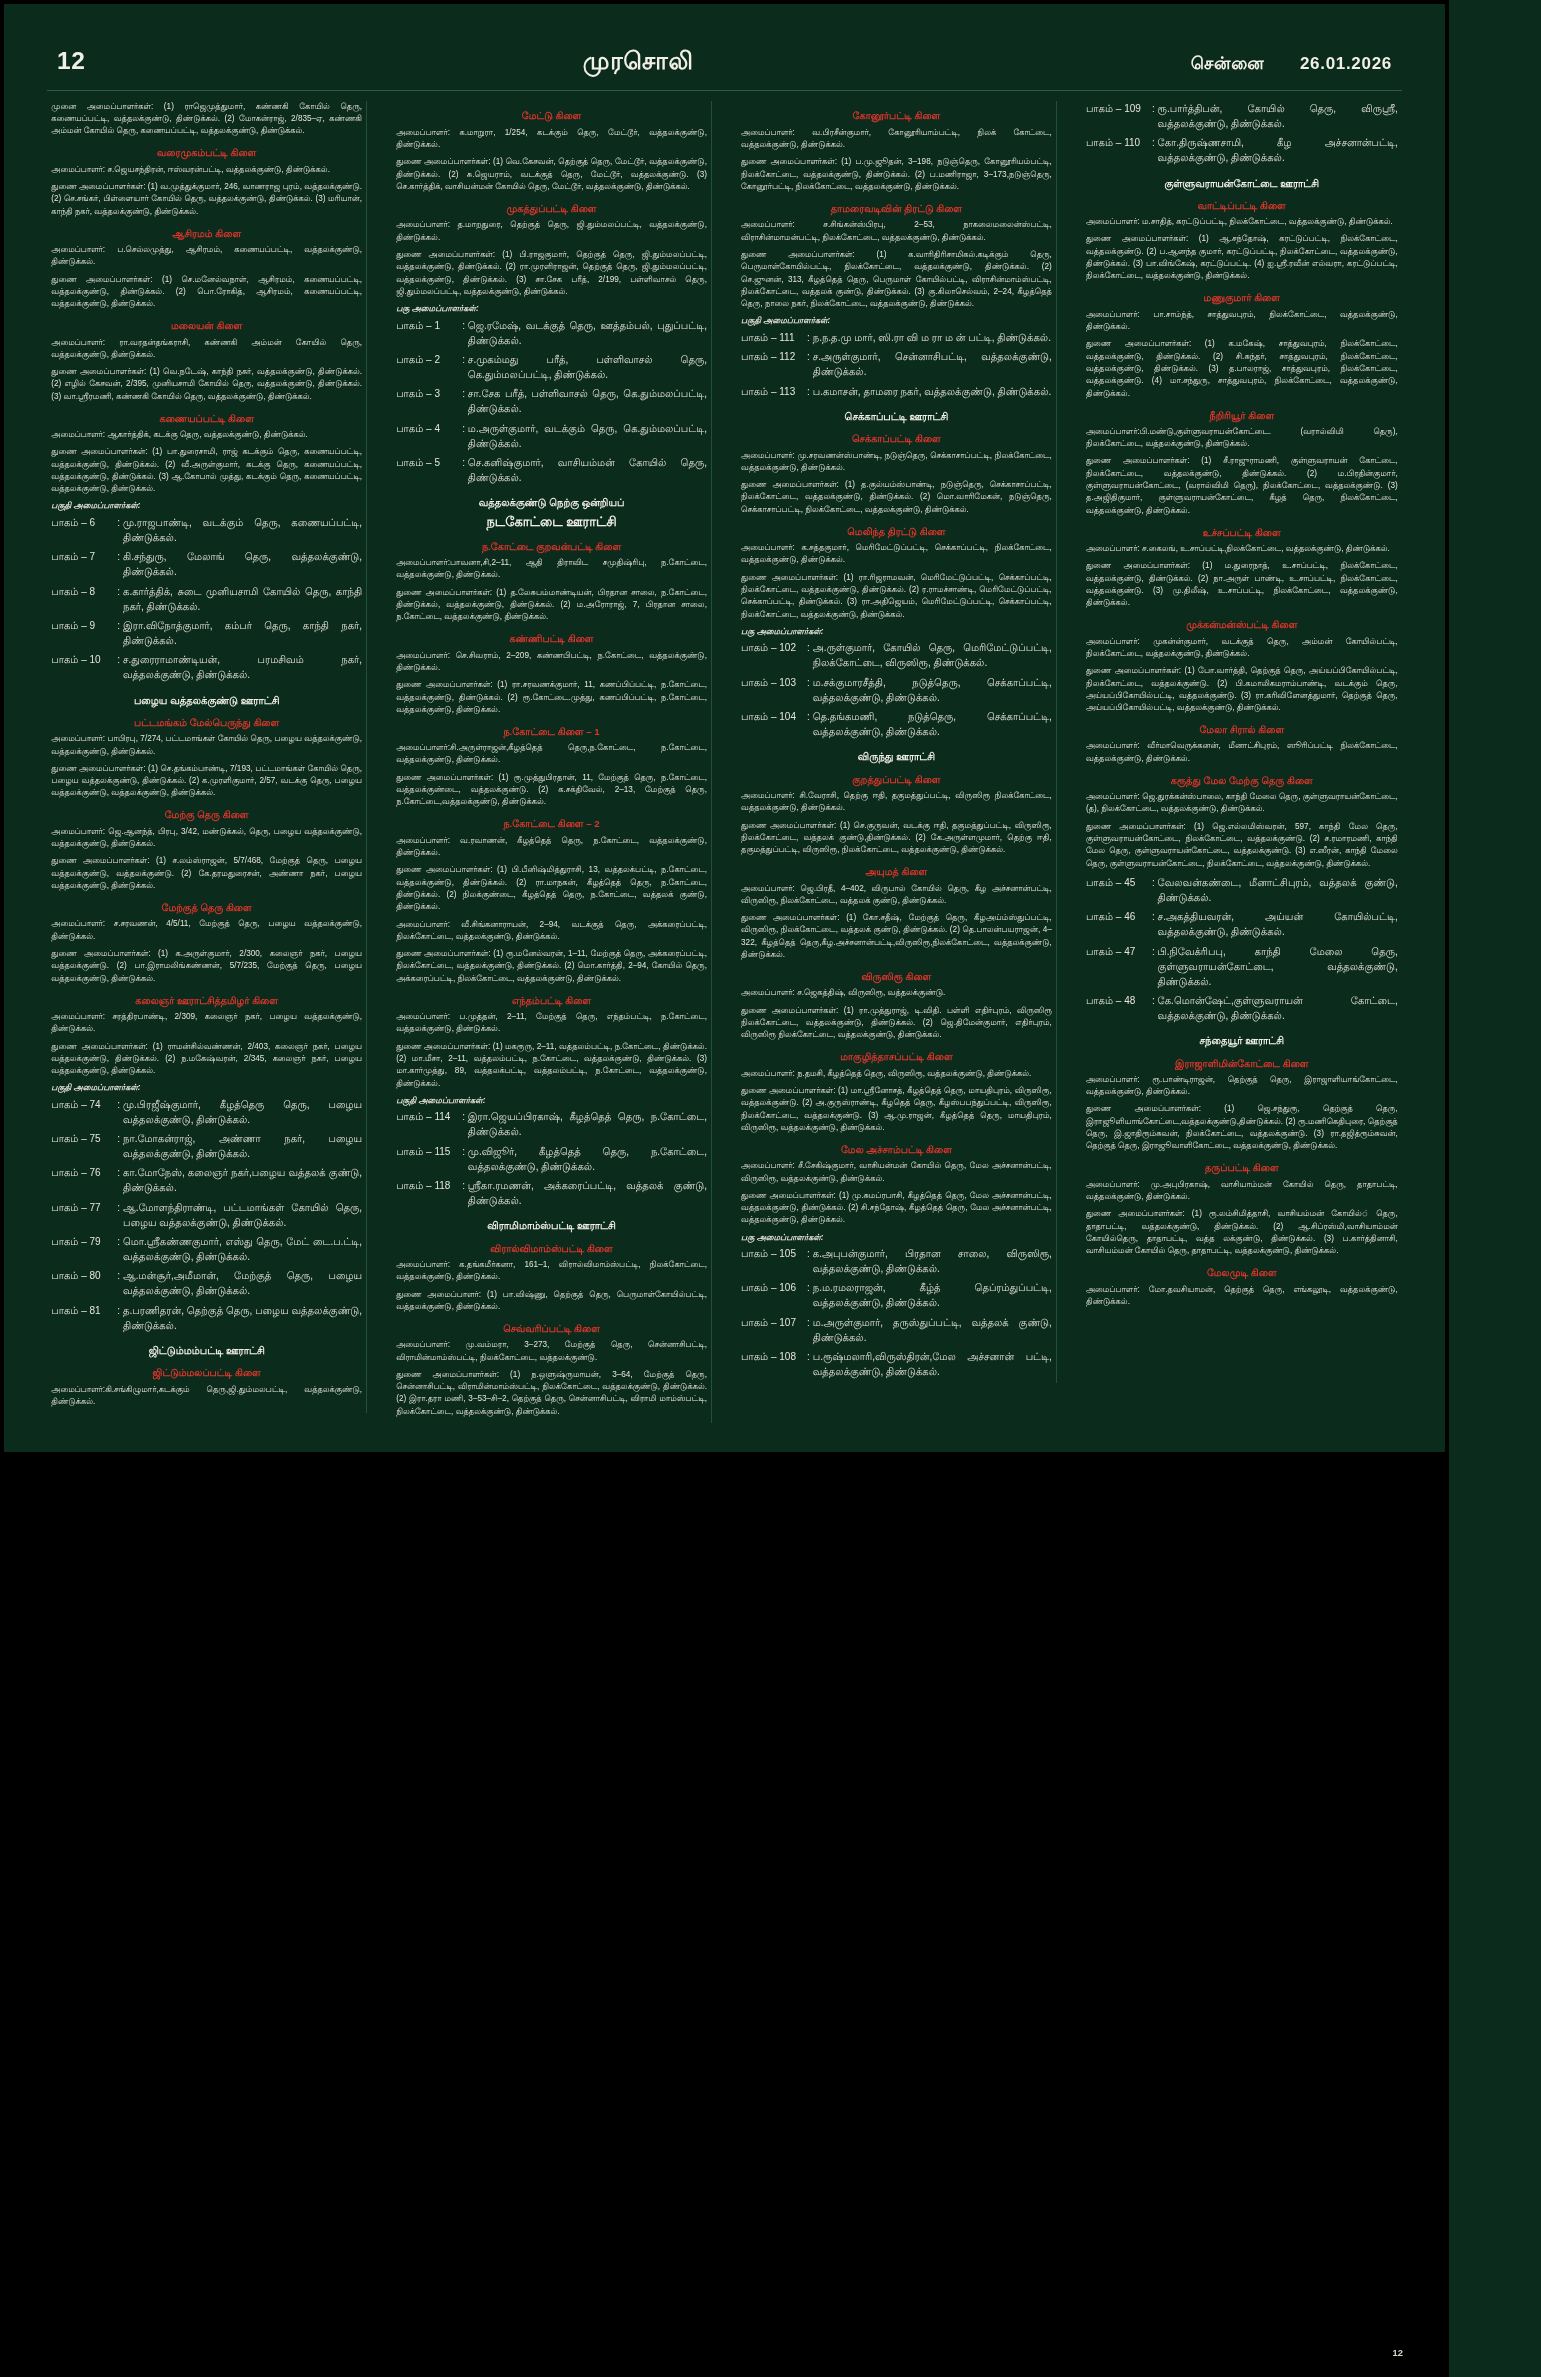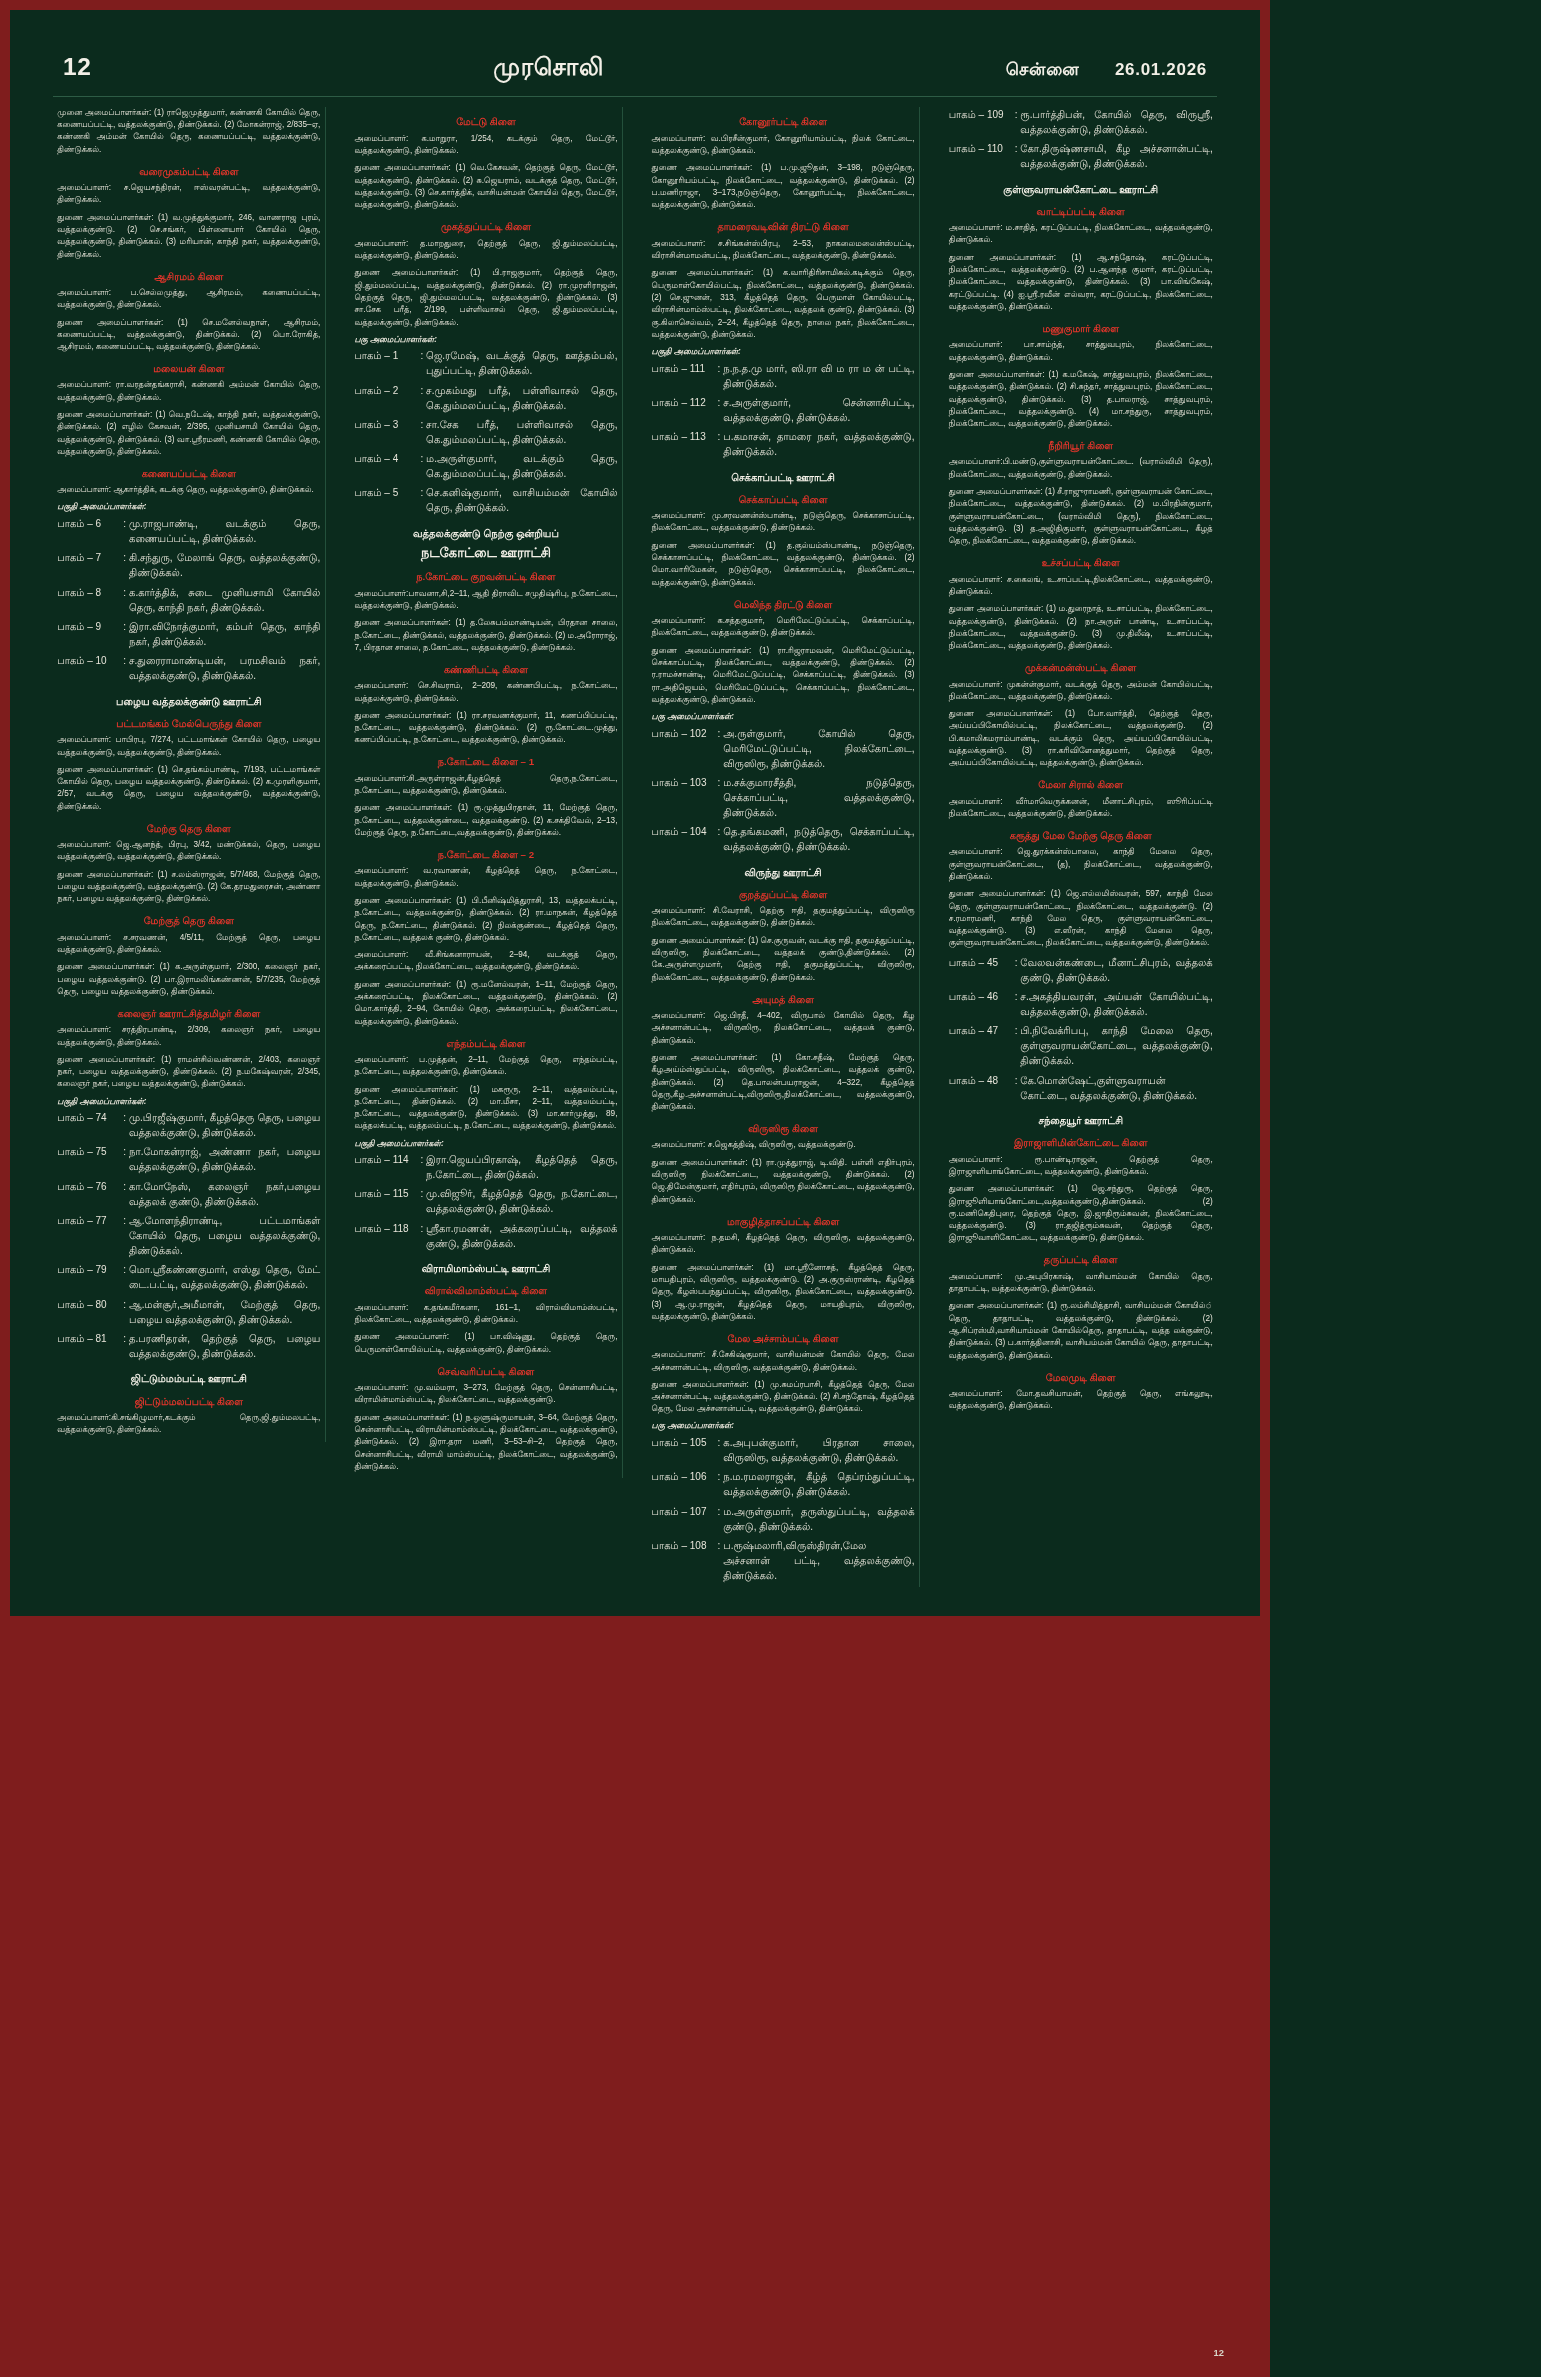--- a/index.html
+++ b/index.html
@@ -5,24 +5,24 @@
   * { box-sizing: border-box; }
   html, body { margin:0; padding:0; }
   body {
     width: 1541px;
     min-height: 2377px;
     background: #0b2b1d;
     font-family: "Liberation Sans", sans-serif;
     color: #111;
   }
   .page {
-    width: 1270px;
+    width: 1449px;
     min-height: 2377px;
-    background: #7f1d1d;
-    padding: 10px;
+    background: #000000;
+    padding: 4px;
     position: relative;
   }
   .sheet {
     background: #0b2b1d;
     padding: 39px 43px 29px 43px;
   }
   
   .masthead {
     display: flex;
     align-items: baseline;
@@ -130,20 +130,21 @@
           <p class="body">அமைப்பாளர்: ச.ஜெயசந்திரன், ஈஸ்வரன்பட்டி, வத்தலக்குண்டு, திண்டுக்கல்.</p>
           <p class="body">துணை அமைப்பாளர்கள்: (1) வ.முத்துக்குமார், 246, வாணராஜ புரம், வத்தலக்குண்டு. (2) செ.சங்கர், பிள்ளையார் கோயில் தெரு, வத்தலக்குண்டு, திண்டுக்கல். (3) மரியான், காந்தி நகர், வத்தலக்குண்டு, திண்டுக்கல்.</p>
           <div class="hd-red">ஆசிரமம் கிளை</div>
           <p class="body">அமைப்பாளர்: ப.செல்லமுத்து, ஆசிரமம், கணையப்பட்டி, வத்தலக்குண்டு, திண்டுக்கல்.</p>
           <p class="body">துணை அமைப்பாளர்கள்: (1) செ.மனேல்வநாள், ஆசிரமம், கணையப்பட்டி, வத்தலக்குண்டு, திண்டுக்கல். (2) பொ.ரோகித், ஆசிரமம், கணையப்பட்டி, வத்தலக்குண்டு, திண்டுக்கல்.</p>
           <div class="hd-red">மலையன் கிளை</div>
           <p class="body">அமைப்பாளர்: ரா.வரதன்தங்கராசி, கண்ணகி அம்மன் கோயில் தெரு, வத்தலக்குண்டு, திண்டுக்கல்.</p>
           <p class="body">துணை அமைப்பாளர்கள்: (1) வெ.நடேஷ், காந்தி நகர், வத்தலக்குண்டு, திண்டுக்கல். (2) எழில் கேசவன், 2/395, முனியசாமி கோயில் தெரு, வத்தலக்குண்டு, திண்டுக்கல். (3) வா.ஸ்ரீரமணி, கண்ணகி கோயில் தெரு, வத்தலக்குண்டு, திண்டுக்கல்.</p>
           <div class="hd-red">கணையப்பட்டி கிளை</div>
           <p class="body">அமைப்பாளர்: ஆகார்த்திக், கடக்கு தெரு, வத்தலக்குண்டு, திண்டுக்கல்.</p>
+          <p class="body">துணை அமைப்பாளர்கள்: (1) பா.துரைசாமி, ராஜ் கடக்கும் தெரு, கணையப்பட்டி, வத்தலக்குண்டு, திண்டுக்கல். (2) வீ.அருள்குமார், கடக்கு தெரு, கணையப்பட்டி, வத்தலக்குண்டு, திண்டுக்கல். (3) ஆ.கோபால் முத்து, கடக்கும் தெரு, கணையப்பட்டி, வத்தலக்குண்டு, திண்டுக்கல்.</p>
           <div class="listhead">பகுதி அமைப்பாளர்கள்:</div>
           <div class="row">
             <div class="k">பாகம் – 6</div>
             <div class="c">:</div>
             <div class="v">மு.ராஜபாண்டி, வடக்கும் தெரு, கணையப்பட்டி, திண்டுக்கல்.</div>
           </div>
           <div class="row">
             <div class="k">பாகம் – 7</div>
             <div class="c">:</div>
             <div class="v">கி.சந்துரு, மேலாங் தெரு, வத்தலக்குண்டு, திண்டுக்கல்.</div>

